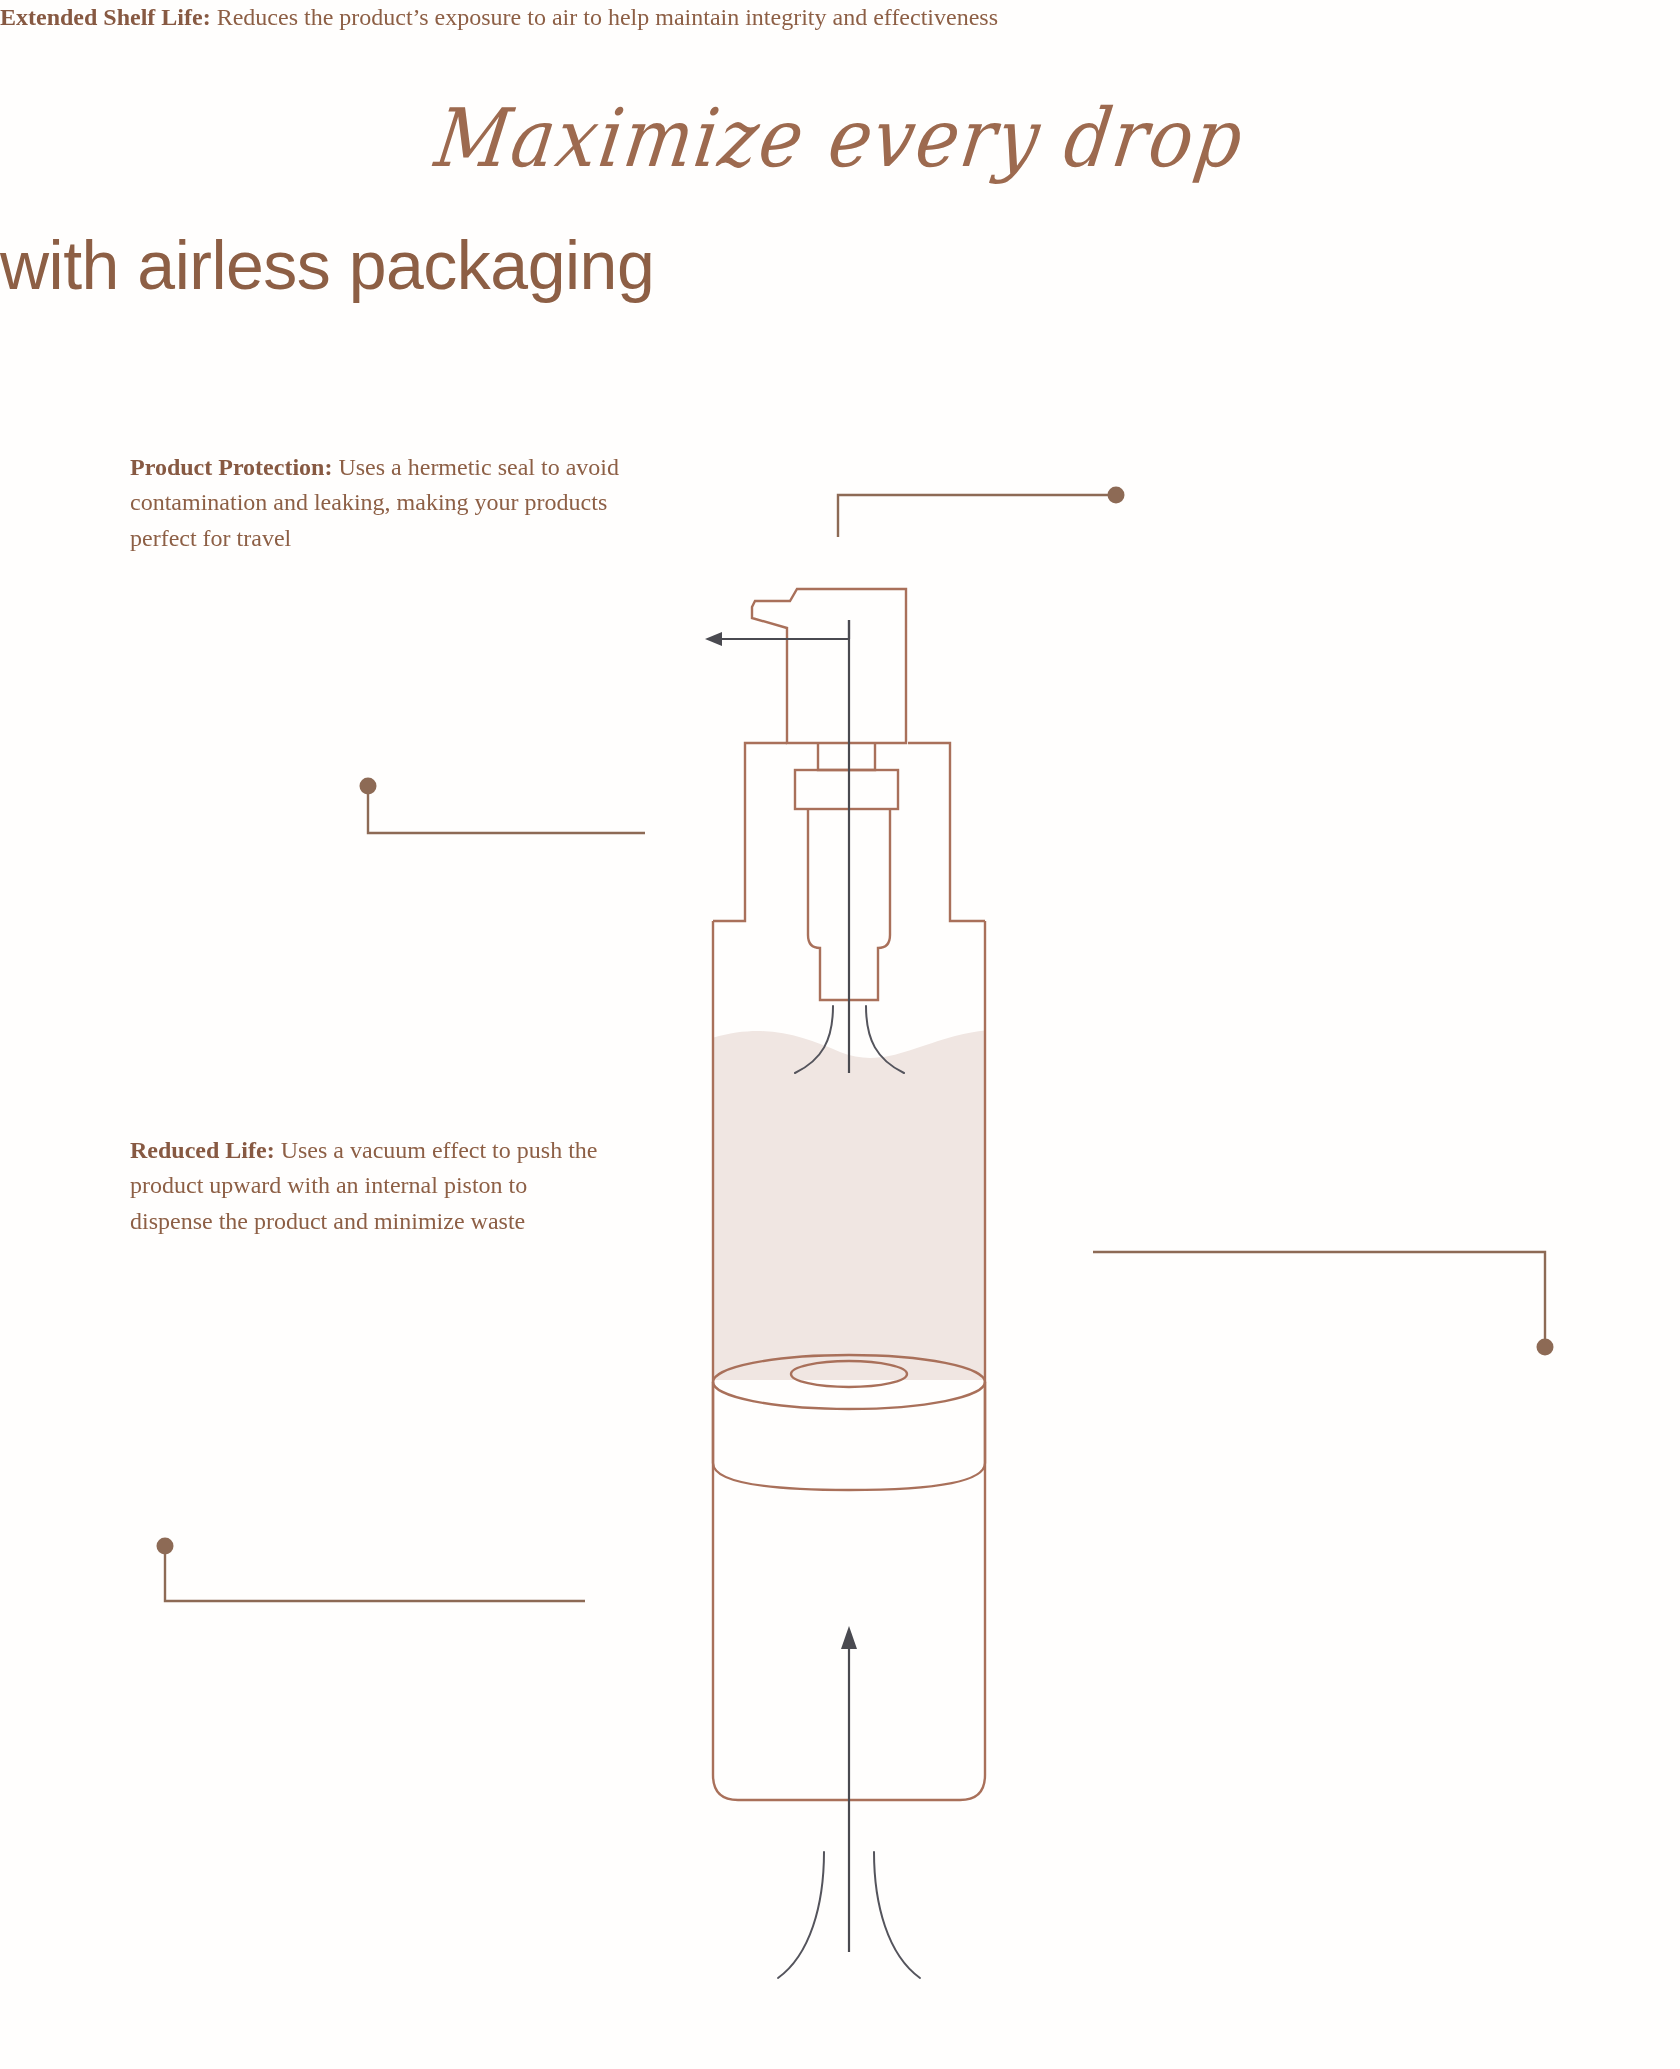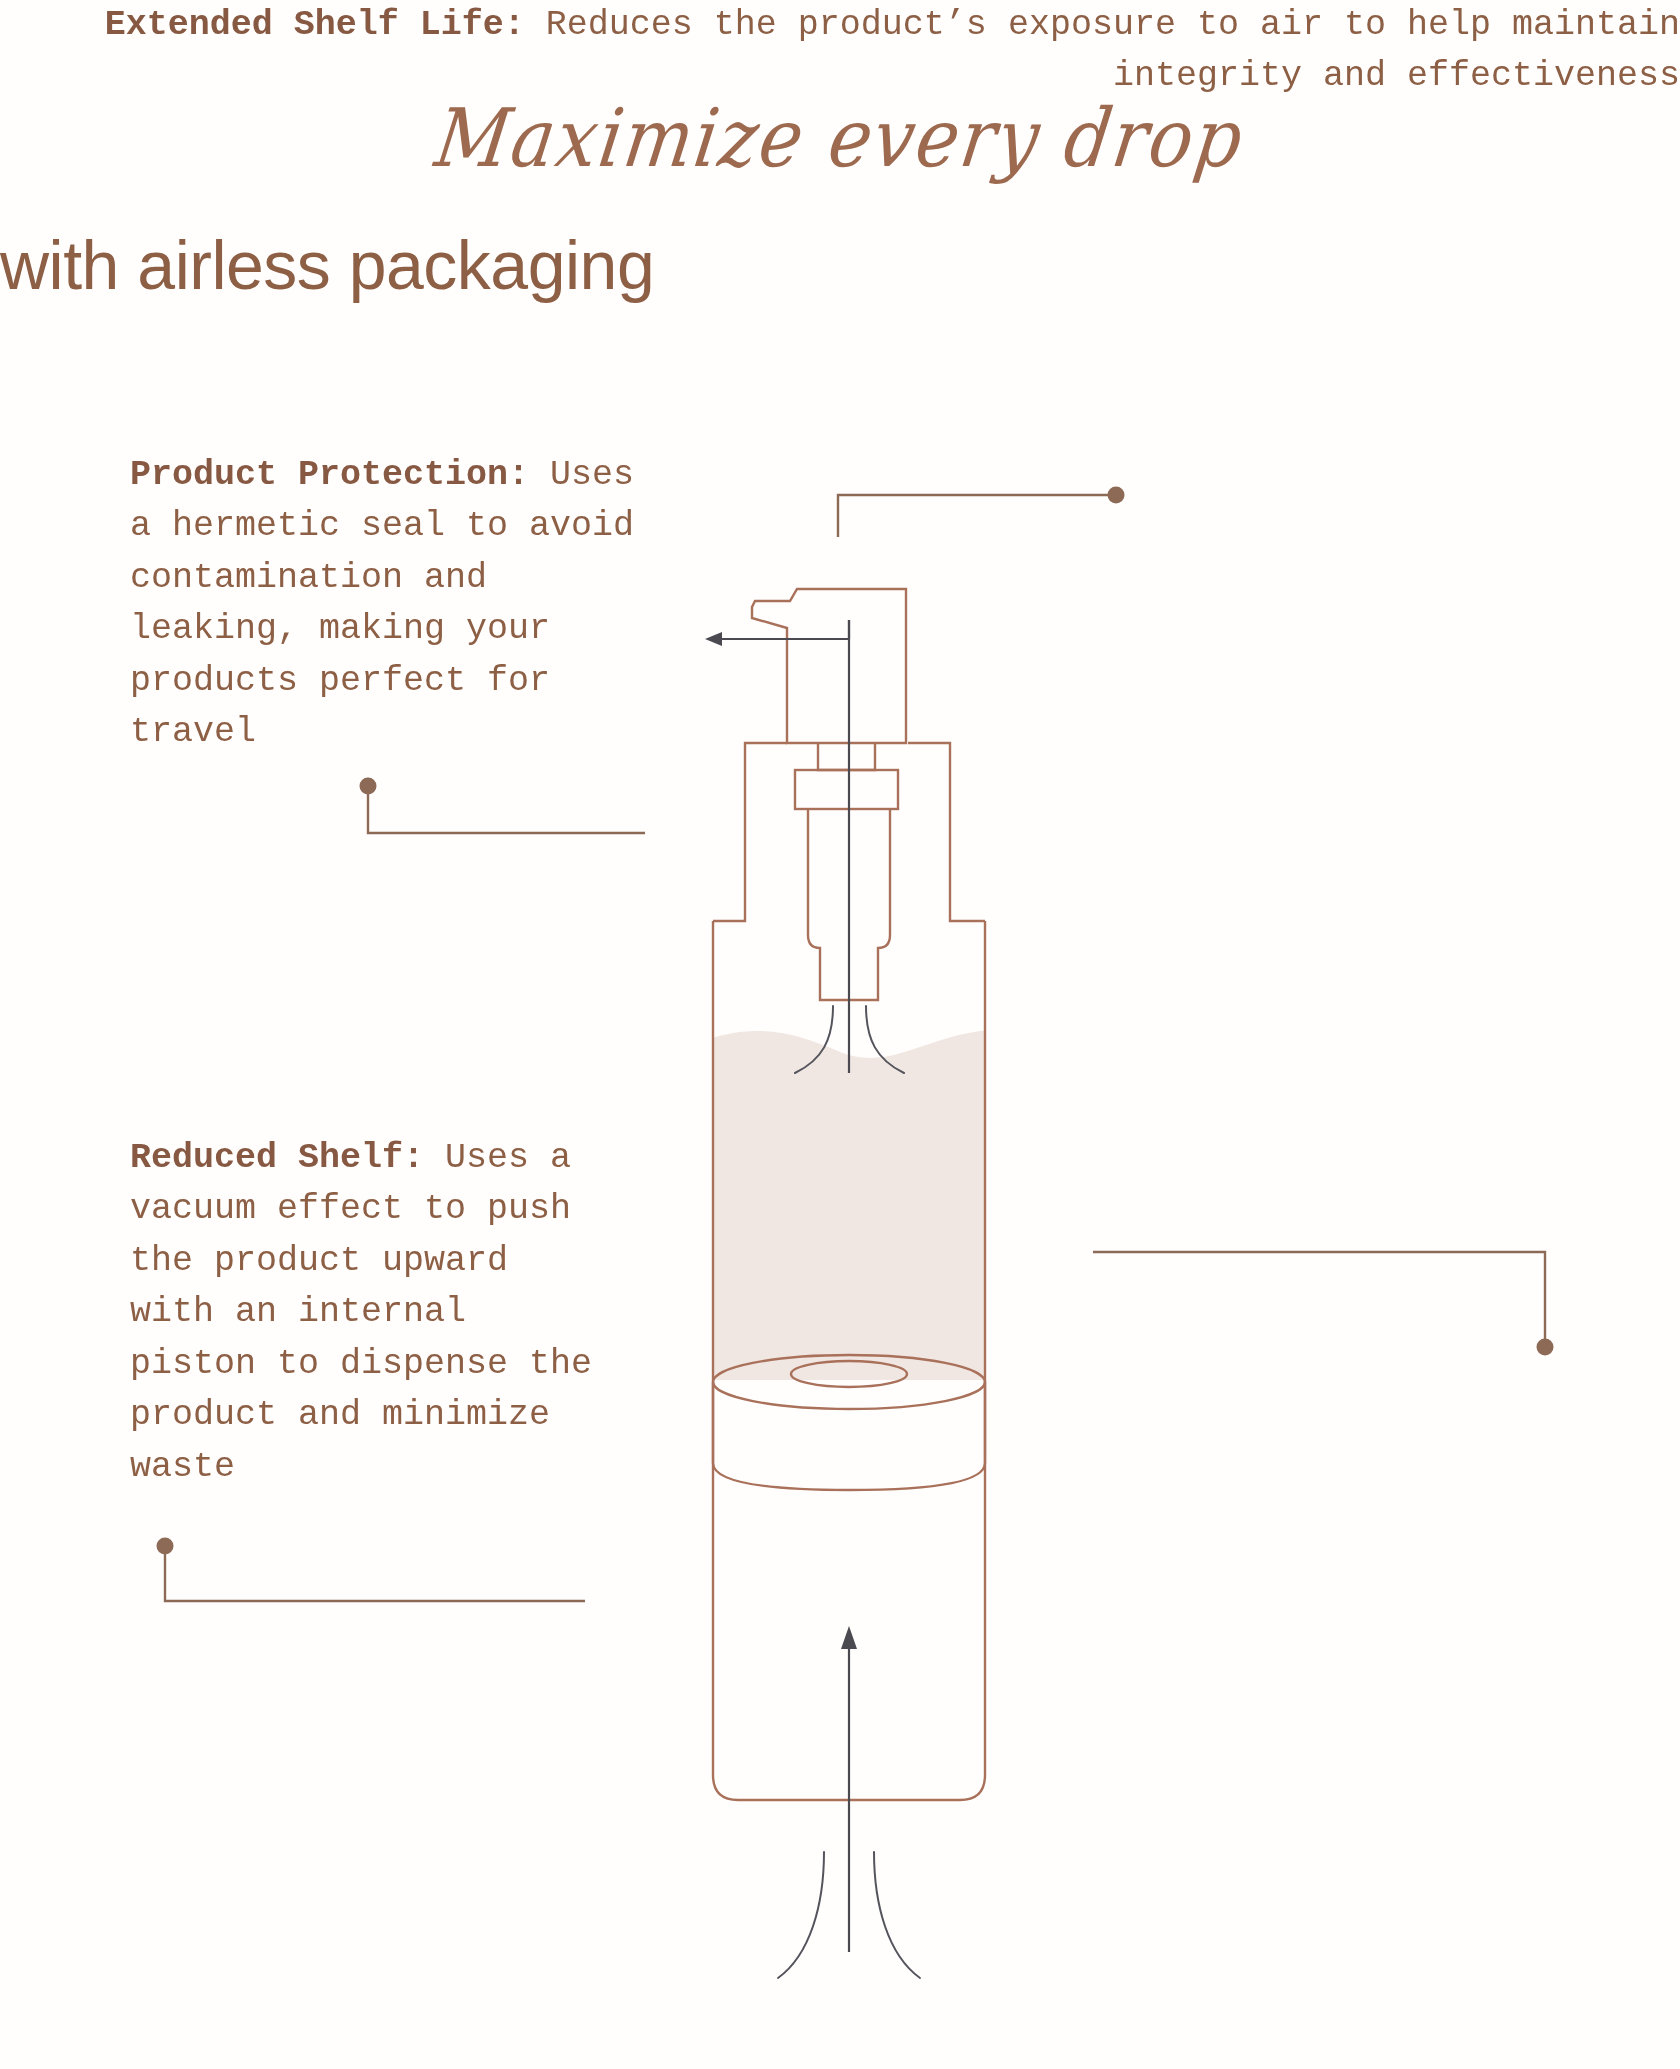--- a/index.html
+++ b/index.html
@@ -43,23 +43,23 @@
     font-size: 68px;
     letter-spacing: -0.5px;
     color: #8d5f45;
     white-space: nowrap;
   }
 
   
   .txt {
     position: absolute;
     color: #8d5f45;
-    font-size: 35px;
+    font-size: 24px;
     line-height: 1.47;
-    font-family: Liberation Mono, monospace;
+    font-family: Liberation Serif, serif;
     font-weight: 400;
   }
   .txt b {
     font-weight: 700;
     color: #875942;
   }
   .txt.left  { text-align: left; }
   .txt.right { text-align: right; }
 
   #block-product-protection { left: 130px;  top: 450px;  width: 510px; }
@@ -200,20 +200,20 @@
     </g>
 
   </svg>
 
   <div class="txt left" id="block-product-protection">
     <b>Product Protection:</b><span> Uses a hermetic seal to avoid contamination and leaking, making your products perfect for travel</span>
   </div>
 
 
   <div class="txt left" id="block-reduced-waste">
-    <b>Reduced Shelf:</b><span> Uses a vacuum effect to push the product upward with an internal piston to dispense the product and minimize waste</span>
+    <b>Reduced Life:</b><span> Uses a vacuum effect to push the product upward with an internal piston to dispense the product and minimize waste</span>
   </div>
 
   <div class="txt right" id="block-extended-shelf-life">
     <b>Extended Shelf Life:</b><span> Reduces the product’s exposure to air to help maintain  integrity and effectiveness</span>
   </div>
 
 </div>
 
 </body></html>

